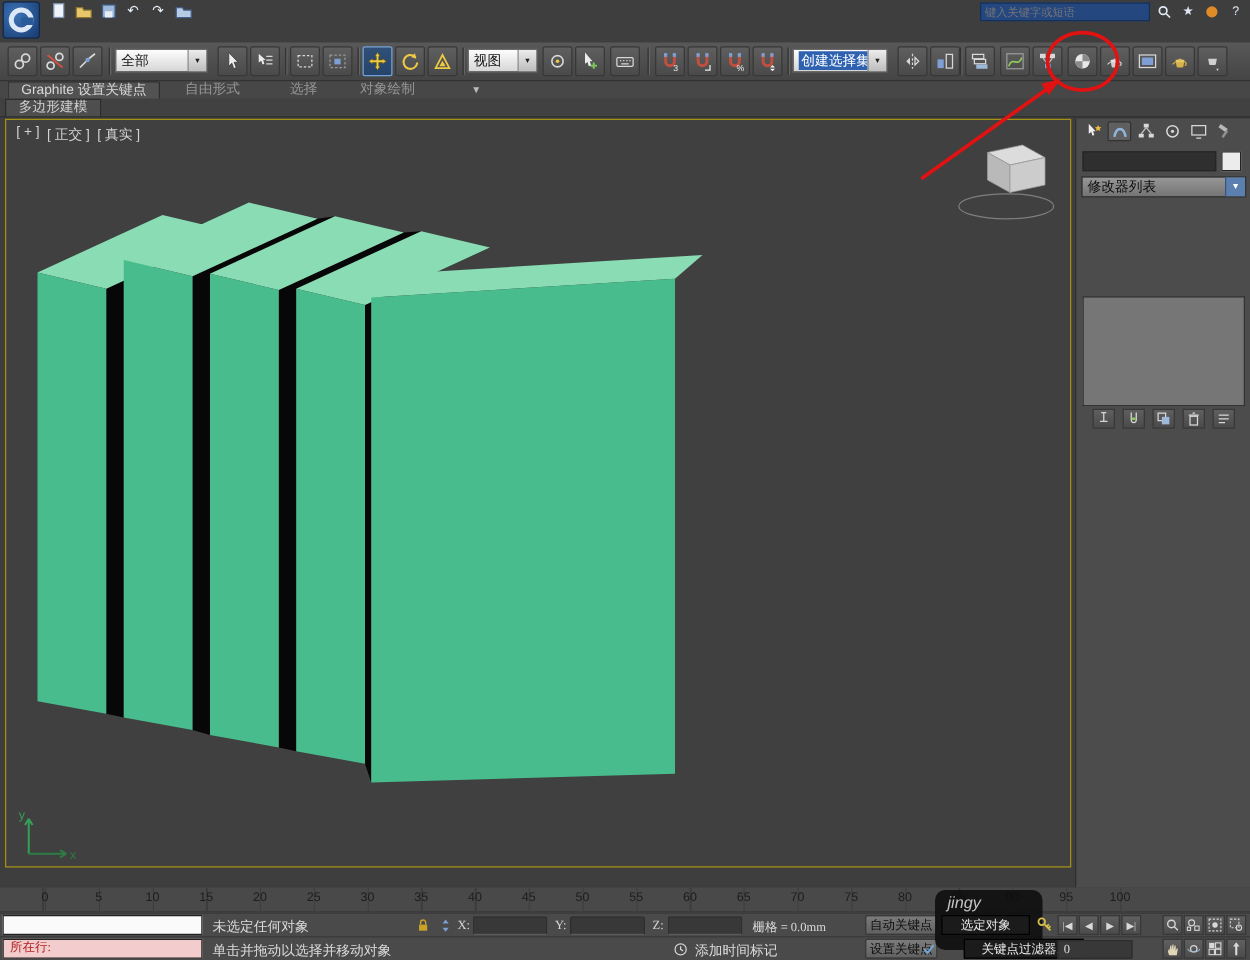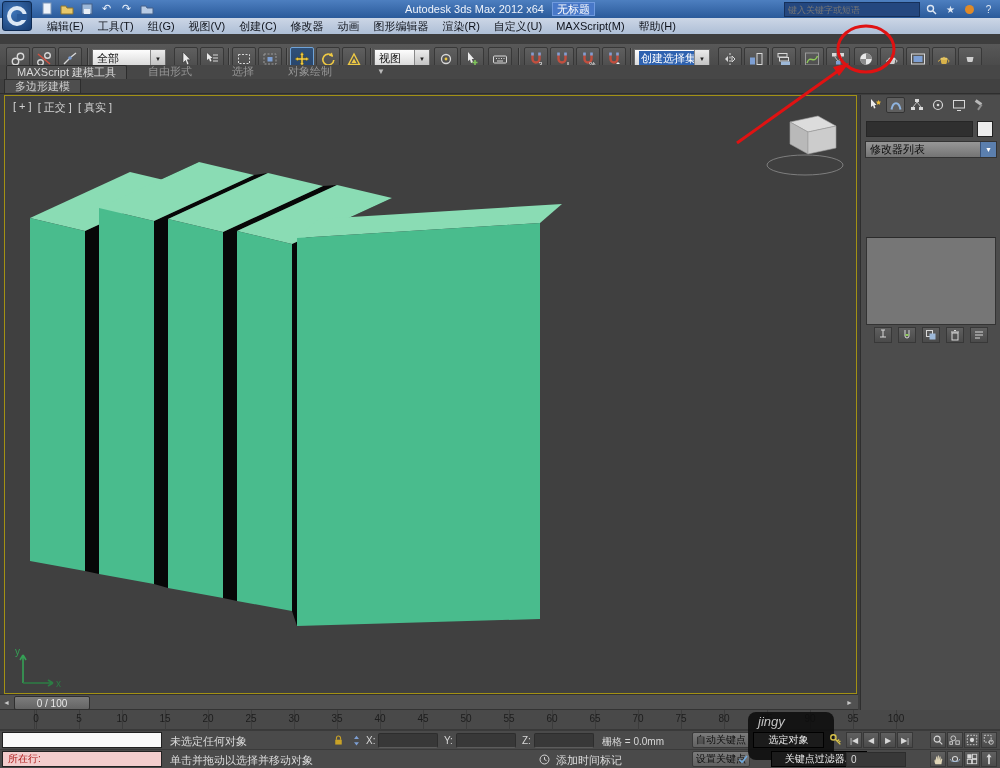--- a/index.html
+++ b/index.html
@@ -22,21 +22,21 @@
     font-size:9px;padding:0 3px;font-family:inherit;}
   .icbtn{width:15px;height:14px;display:flex;align-items:center;justify-content:center;color:#dfe8f4;font-size:10px;}
 
   
   .menubar{position:absolute;left:0;top:18px;width:1000px;height:16px;
     background:linear-gradient(#ccd6e6,#aebfd6);display:flex;align-items:center;padding-left:40px;box-sizing:border-box;}
   .menuitem{padding:0 7px;font-size:11px;color:#10141c;line-height:16px;white-space:nowrap;}
 
   
   .toolbar{position:absolute;left:0;top:34px;width:1000px;height:30px;
-    background:linear-gradient(#585858,#454545);border-bottom:1px solid #333;margin-top:10px;}
+    background:linear-gradient(#585858,#454545);border-bottom:1px solid #333;}
   .ti{position:absolute;top:3px;width:24px;height:24px;background:linear-gradient(#5f5f5f,#4a4a4a);
     border:1px solid #383838;border-radius:2px;display:flex;align-items:center;justify-content:center;}
   .ti.active{background:linear-gradient(#2f5078,#27436a);border-color:#6fa3d8;}
   .tsep{position:absolute;top:4px;width:0;height:22px;border-left:1px solid #333;border-right:1px solid #656565;}
   .dd{position:absolute;top:5px;height:19px;background:linear-gradient(#fdfdfd,#d6d6d6);
     border:1px solid #6a6a6a;display:flex;align-items:stretch;font-size:11px;color:#111;box-sizing:border-box;}
   .dd .val{flex:1;padding:0 4px;white-space:nowrap;overflow:hidden;display:flex;align-items:center;}
   .dd.sel .val span{background:#2e62b0;color:#fff;padding:0 2px;}
   .dda{width:14px;background:linear-gradient(#ececec,#bdbdbd);border-left:1px solid #888;
     display:flex;align-items:center;justify-content:center;}
@@ -83,21 +83,21 @@
     border-top:1px solid #333;border-bottom:1px solid #333;box-sizing:border-box;}
   .tshandle{position:absolute;left:14px;top:1px;width:74px;height:12px;background:linear-gradient(#7d7d7d,#646464);
     border:1px solid #2f2f2f;border-radius:2px;color:#e8e8e8;font-size:10px;display:flex;align-items:center;justify-content:center;}
   .tsarrow{position:absolute;top:2px;width:11px;height:11px;color:#c8c8c8;font-size:7px;display:flex;align-items:center;justify-content:center;}
   .ruler{position:absolute;left:0;top:710px;width:1000px;height:20px;background:#494949;border-bottom:1px solid #393939;box-sizing:border-box;}
   .rticks{position:absolute;left:0;top:0;width:905px;height:20px;
     background:repeating-linear-gradient(90deg,#3c3c3c 0 1px,transparent 1px 43px);background-position:36px 0;}
   .rtick{position:absolute;top:3px;transform:translateX(-50%);font-size:10px;color:#1d1d1d;}
 
   
-  .srow{position:absolute;left:0;width:1000px;height:19px;background:#4a4a4a;border-top:1px solid #3a3a3a;box-sizing:border-box;}
+  .srow{position:absolute;left:0;width:1000px;height:19px;background:#4a4a4a;border-top:1px solid #3a3a3a;box-sizing:border-box;font-family:Liberation Serif, serif;}
   .listenw{position:absolute;left:2px;top:1px;width:160px;height:16px;background:#fafafa;border:1px solid #222;box-sizing:border-box;}
   .listenp{position:absolute;left:2px;top:1px;width:160px;height:16px;background:#f3cdcd;border:1px solid #222;
     box-sizing:border-box;color:#b02020;font-size:10px;line-height:14px;padding:0 5px;}
   .stext{position:absolute;top:3px;color:#dcdcdc;font-size:11px;white-space:nowrap;}
   .slabel{position:absolute;top:4px;color:#d8d8d8;font-size:10px;}
   .numfield{position:absolute;top:2px;height:13px;background:#383838;border:1px solid #2d2d2d;border-bottom-color:#5c5c5c;border-radius:2px;}
   .sbtn{position:absolute;top:1px;height:16px;background:linear-gradient(#7b7b7b,#616161);border:1px solid #393939;
     border-radius:2px;font-size:10px;color:#0e0e0e;display:flex;align-items:center;justify-content:center;box-sizing:border-box;}
   .darkdd{position:absolute;top:1px;height:16px;background:#1b1b1b;border:1px solid #000;color:#ececec;
     font-size:10px;display:flex;align-items:center;justify-content:center;z-index:7;box-sizing:border-box;}
@@ -111,25 +111,20 @@
 
   .watermark{position:absolute;left:748px;top:712px;width:86px;height:48px;background:rgba(12,12,12,.88);
     border-radius:8px;z-index:6;color:#c4c4c4;font-style:italic;font-size:13px;padding:2px 0 0 10px;box-sizing:border-box;}
   .annotation{position:absolute;left:0;top:0;z-index:60;pointer-events:none;}
 </style>
 </head>
 <body>
 
 <div id="app">
 
-  <div class="titlebar">
-    <div class="wtitle">
-      <span>Autodesk 3ds Max 2012 x64</span><span class="doc">无标题</span>
-    </div>
-  </div>
   <button class="logo">
     <svg width="22" height="22" viewBox="0 0 22 22">
       <circle cx="11" cy="11" r="8" fill="none" stroke="#dce8f6" stroke-width="4"></circle>
       <rect x="11" y="9" width="10" height="6" fill="#2a5a9a"></rect>
     </svg>
   </button>
   <div class="qat">
     <button class="qbtn">
         <svg width="12" height="13" viewBox="0 0 12 13">
           <rect x="2" y="1" width="8" height="11" fill="#eef3fa" stroke="#7d96b8"></rect>
@@ -164,34 +159,20 @@
       </button>
     <button class="icbtn">★</button>
     <button class="icbtn">
         <svg width="11" height="11" viewBox="0 0 11 11">
           <circle cx="5.5" cy="5.5" r="4.5" fill="#e08a28"></circle>
         </svg>
       </button>
     <button class="icbtn">?</button>
   </div>
 
-  <div class="menubar">
-    <span class="menuitem">编辑(E)</span>
-    <span class="menuitem">工具(T)</span>
-    <span class="menuitem">组(G)</span>
-    <span class="menuitem">视图(V)</span>
-    <span class="menuitem">创建(C)</span>
-    <span class="menuitem">修改器</span>
-    <span class="menuitem">动画</span>
-    <span class="menuitem">图形编辑器</span>
-    <span class="menuitem">渲染(R)</span>
-    <span class="menuitem">自定义(U)</span>
-    <span class="menuitem">MAXScript(M)</span>
-    <span class="menuitem">帮助(H)</span>
-  </div>
 
   <div class="toolbar">
     <button class="ti" style="left:6px">
         <svg width="16" height="16" viewBox="0 0 16 16">
           <circle cx="5.5" cy="10.5" r="3.2" fill="none" stroke="#d8d8d8" stroke-width="1.4"></circle>
           <circle cx="10.5" cy="5.5" r="3.2" fill="none" stroke="#d8d8d8" stroke-width="1.4"></circle>
         </svg>
       </button>
     <button class="ti" style="left:32px">
         <svg width="16" height="16" viewBox="0 0 16 16">
@@ -381,21 +362,21 @@
       </button>
     <button class="ti" style="left:958px">
         <svg width="16" height="16" viewBox="0 0 16 16">
           <path d="M4.5 6 h7 l-.8 4.2 a1 1 0 0 1 -1 .8 h-3.4 a1 1 0 0 1 -1-.8 Z" fill="#cfcfcf"></path>
           <path d="M11 14 l2 0 -1 1.8 Z" fill="#d8d8d8"></path>
         </svg>
       </button>
   </div>
 
   <div class="ribbonrow">
-    <span class="rtab active" style="left:6px">MAXScript 建模工具</span>
+    <span class="rtab active" style="left:6px">Graphite 设置关键点</span>
     <span class="rtab" style="left:138px">自由形式</span>
     <span class="rtab" style="left:222px">选择</span>
     <span class="rtab" style="left:278px">对象绘制</span>
     <span class="rmini">▼</span>
   </div>
   <div class="subtabrow">
     <span class="sub">多边形建模</span>
   </div>
 
   <div class="viewport">
@@ -504,25 +485,20 @@
           </svg>
         </button>
       <button class="skbtn">
           <svg width="12" height="12" viewBox="0 0 12 12">
             <path d="M2 3 h8 M2 6 h8 M2 9 h5" stroke="#d8d8d8"></path>
           </svg>
         </button>
     </div>
   </div>
 
-  <div class="timeslider">
-    <span class="tsarrow" style="left:1px">◄</span>
-    <div class="tshandle">0 / 100</div>
-    <span class="tsarrow" style="left:844px">►</span>
-  </div>
   <div class="ruler">
     <div class="rticks"></div>
     <span class="rtick" style="left:36px">0</span>
     <span class="rtick" style="left:79px">5</span>
     <span class="rtick" style="left:122px">10</span>
     <span class="rtick" style="left:165px">15</span>
     <span class="rtick" style="left:208px">20</span>
     <span class="rtick" style="left:251px">25</span>
     <span class="rtick" style="left:294px">30</span>
     <span class="rtick" style="left:337px">35</span>

